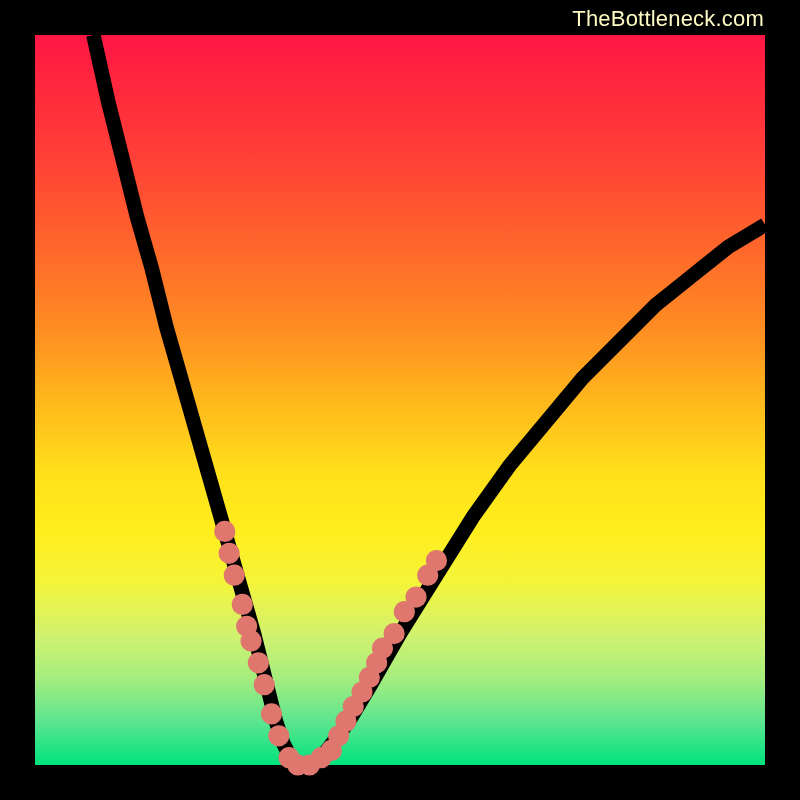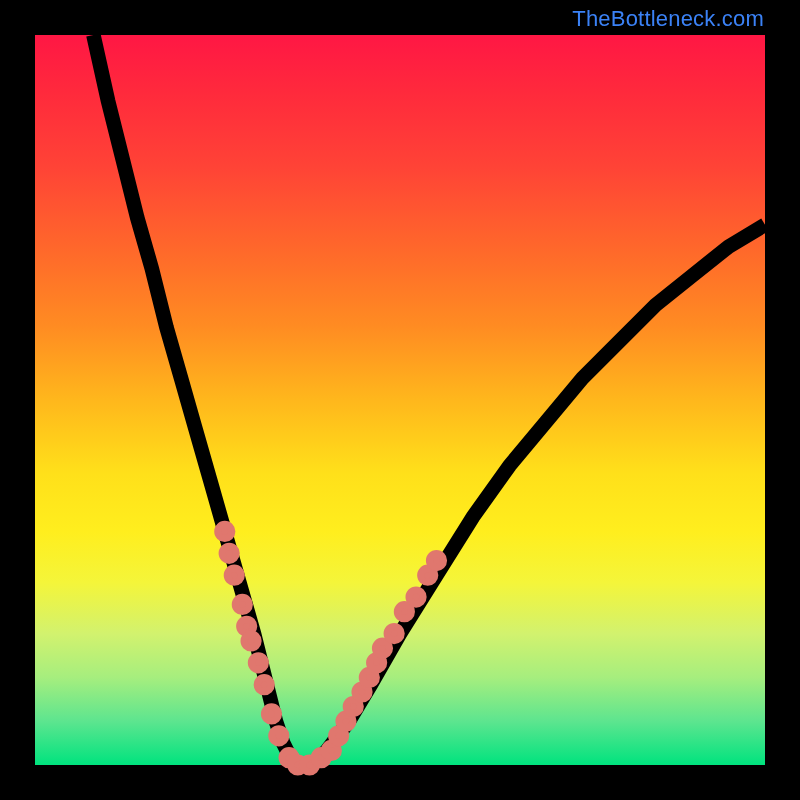--- a/index.html
+++ b/index.html
@@ -37,21 +37,21 @@
       #d2f26e 82%,
       #a6ee7e 88%,
       #5de58f 94%,
       #00e37e 100%
     );
   }
   .watermark {
     position: absolute;
     top: 6px;
     right: 36px;
-    color: #3b82f6;
+    color: #fef9c3;
     font-size: 22px;
     letter-spacing: 0.2px;
     font-weight: 400;
     user-select: none;
   }
   svg.overlay {
     position: absolute;
     left: 35px;
     top: 35px;
     width: 730px;

